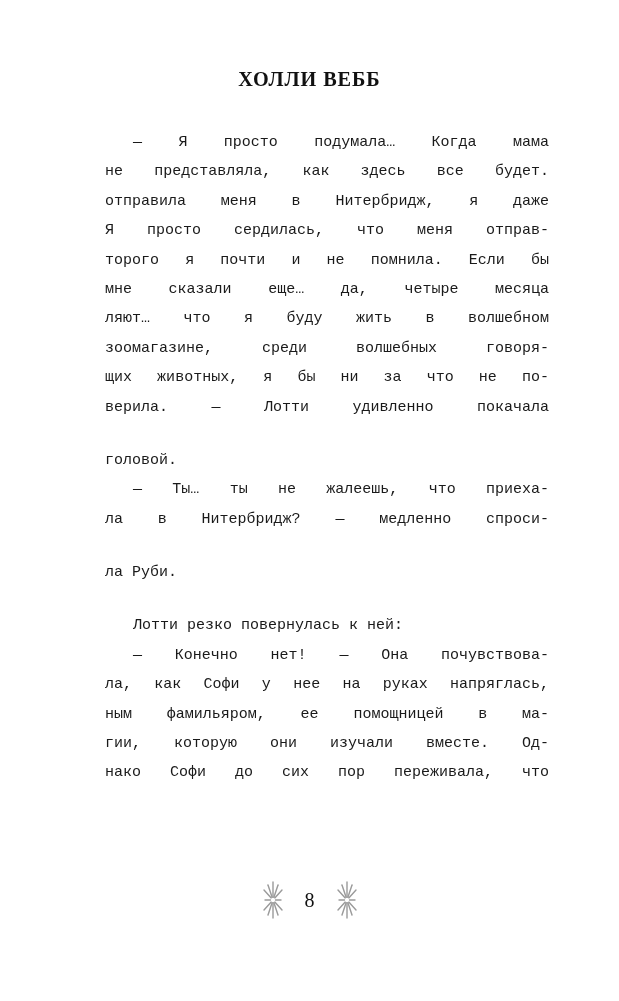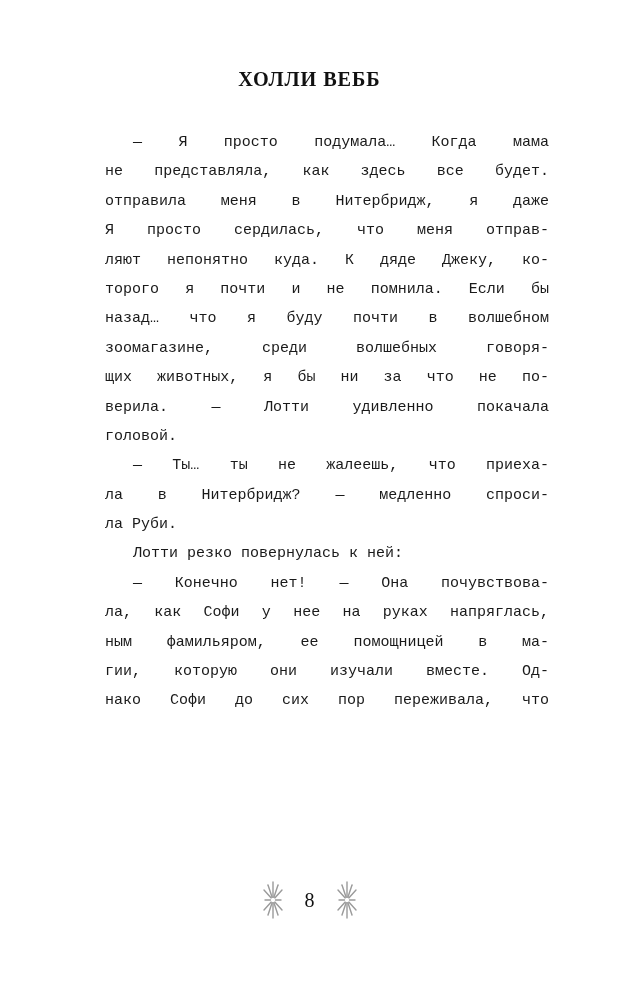--- a/index.html
+++ b/index.html
@@ -33,20 +33,21 @@
   }
   .line {
     display: block;
     white-space: nowrap;
     text-align: justify;
     text-align-last: justify;
     height: 29.4px;
   }
   .line.last {
     text-align-last: left;
+    margin-top: 24px;
   }
   .line.indent { padding-left: 28px; }
   .footer {
     position: absolute;
     top: 880px; left: 0; width: 619px;
     display: flex; justify-content: center; align-items: center;
     gap: 20px;
   }
   .page-num {
     font-family: "Liberation Serif", serif;
@@ -58,23 +59,23 @@
 </head>
 <body>
 
 <div class="header">ХОЛЛИ ВЕББ</div>
 
 <div class="page-text">
   <span class="line indent">— Я просто подумала… Когда мама</span>
   <span class="line">не представляла, как здесь все будет.</span>
   <span class="line">отправила меня в Нитербридж, я даже</span>
   <span class="line">Я просто сердилась, что меня отправ-</span>
-  <span class="line">ляют непонятно куда. К дяде Джеку, ко-</span>
   <span class="line">торого я почти и не помнила. Если бы</span>
-  <span class="line">назад… что я буду почти в волшебном</span>
+  <span class="line">мне сказали еще… да, четыре месяца</span>
+  <span class="line">ляют… что я буду жить в волшебном</span>
   <span class="line">зоомагазине, среди волшебных говоря-</span>
   <span class="line">щих животных, я бы ни за что не по-</span>
   <span class="line">верила. — Лотти удивленно покачала</span>
   <span class="line last">головой.</span>
   <span class="line indent">— Ты… ты не жалеешь, что приеха-</span>
   <span class="line">ла в Нитербридж? — медленно спроси-</span>
   <span class="line last">ла Руби.</span>
   <span class="line indent last">Лотти резко повернулась к ней:</span>
   <span class="line indent">— Конечно нет! — Она почувствова-</span>
   <span class="line">ла, как Софи у нее на руках напряглась,</span>

